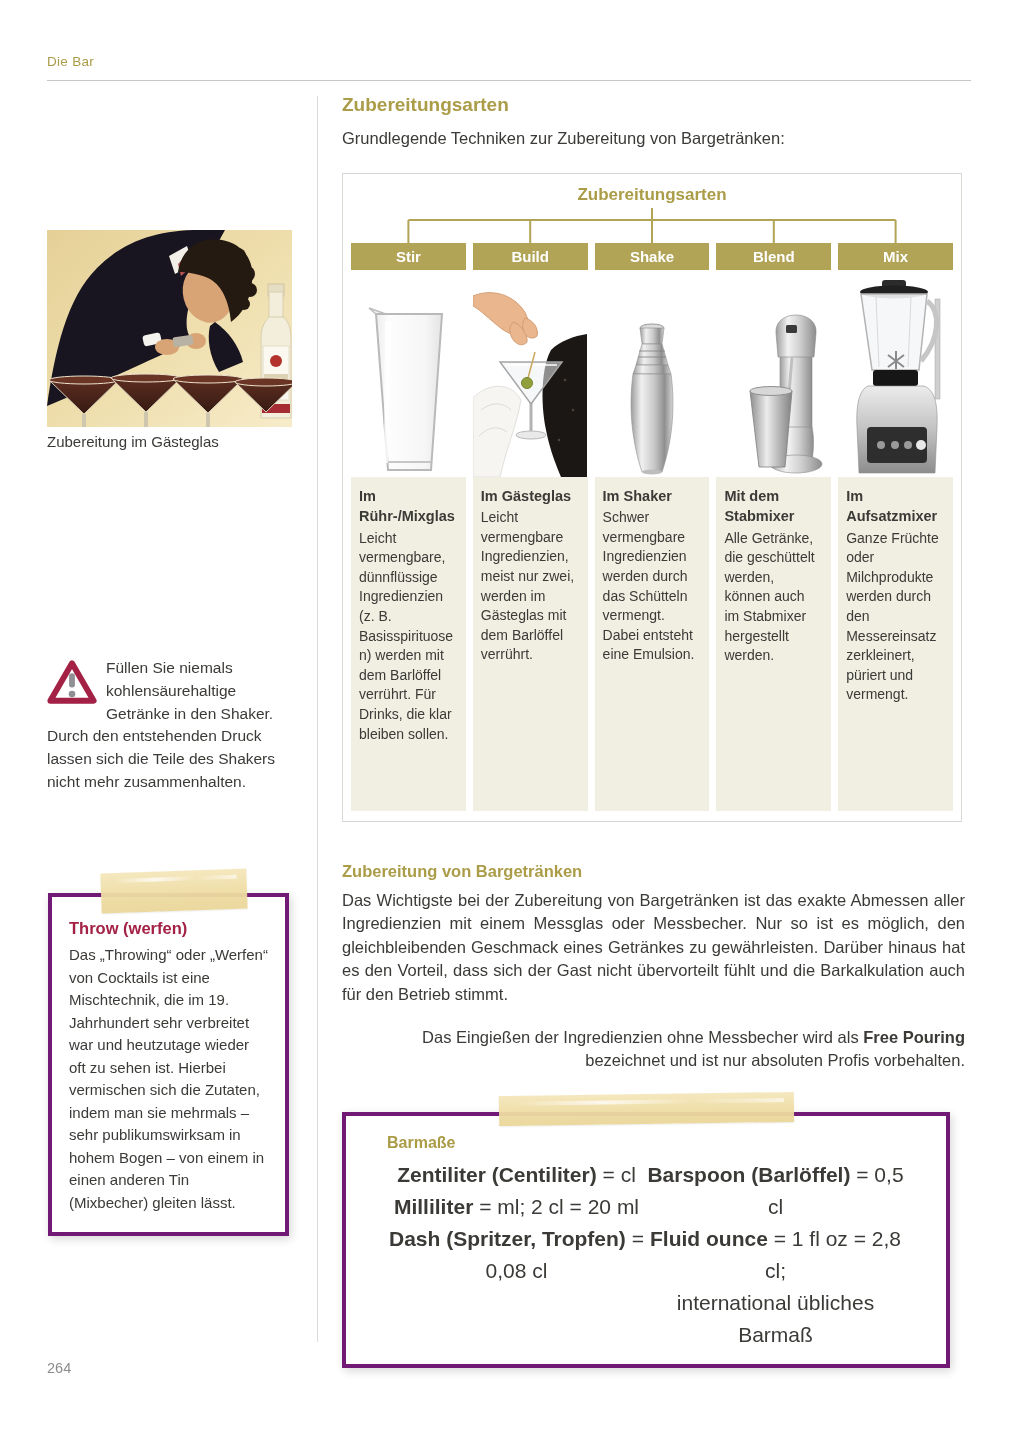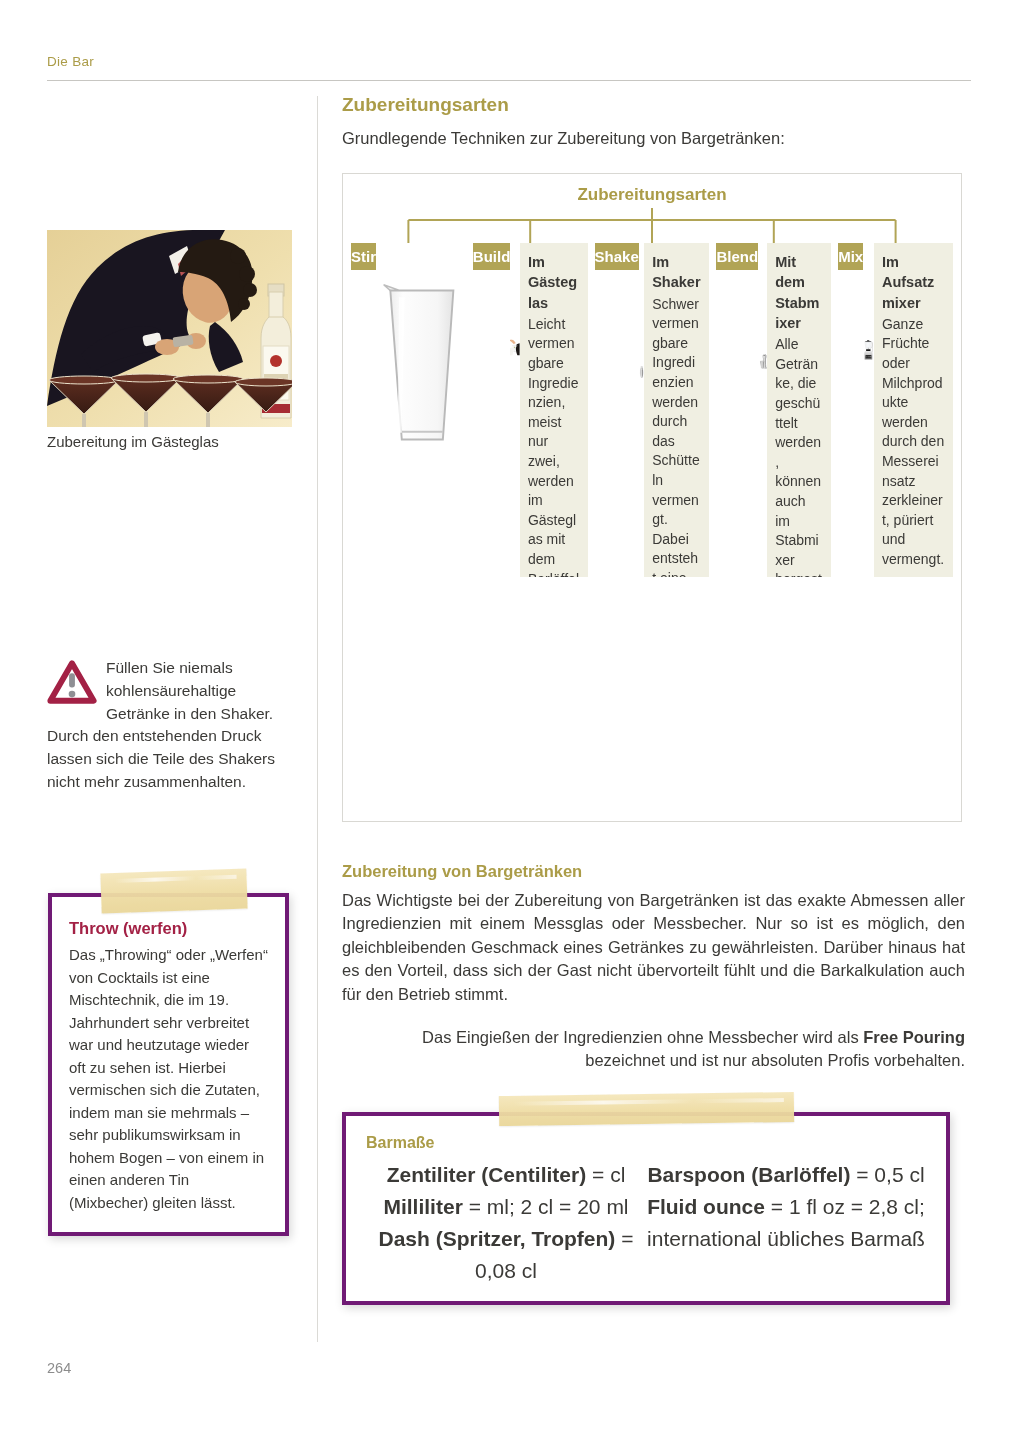--- a/index.html
+++ b/index.html
@@ -33,31 +33,31 @@
   .throw-body { font-size:15px; line-height:1.5; }
 
   
   .section-title { position:absolute; left:342px; top:94px; font-size:19px; font-weight:bold; color:#ab9c48; }
   .intro { position:absolute; left:342px; top:129px; font-size:16.5px; }
 
   .diagram { position:absolute; left:342px; top:173px; width:620px; height:649px; border:1px solid #d9d8d3; background:#fff; }
   .diagram-title { text-align:center; font-size:17px; font-weight:bold; color:#ab9c48; margin-top:11px; }
   .connector { display:block; margin:2px auto 0; }
   .dcols { display:flex; gap:7px; padding:0 8px; }
-  .dcol { flex:1 1 0; display:flex; flex-direction:row; min-width:0; }
+  .dcol { flex:1 1 0; display:flex; flex-direction:column; min-width:0; }
   .dhead { background:#b1a456; color:#fff; font-weight:bold; font-size:15px; text-align:center; height:27px; line-height:27px; }
   .dimg { height:207px; display:flex; align-items:flex-end; justify-content:center; overflow:hidden; background:#fff; }
   .dtext { background:#f0efe2; height:334px; padding:9px 8px; font-size:14px; line-height:1.4; hyphens:auto; -webkit-hyphens:auto; overflow-wrap:break-word; overflow:hidden; }
   .dtext b { display:block; font-size:14.5px; margin-bottom:2px; }
 
   .section2-title { position:absolute; left:342px; top:862px; font-size:16.5px; font-weight:bold; color:#ab9c48; }
   .para1 { position:absolute; left:342px; top:889px; width:623px; font-size:16.5px; line-height:1.42; text-align:justify; }
   .para2 { position:absolute; left:342px; top:1026px; width:623px; font-size:16.5px; line-height:1.42;text-align:right; }
 
-  .barmass-card { position:absolute; left:342px; top:1112px; width:608px; min-height:126px; padding:18px 20px 14px; }
+  .barmass-card { position:absolute; left:342px; top:1112px; width:608px; min-height:126px; padding:18px 41px 14px; }
   .tape-bar { left:153px; top:-22px; width:295px; height:30px; transform:rotate(-.8deg); }
   .barmass-title { font-size:16px; font-weight:bold; color:#ab9c48; margin-bottom:7px; }
   .bar-cols { display:flex; }
   .bar-col { width:292px; font-size:21px; line-height:1.52;text-align:center; }
 </style>
 </head>
 <body>
 
 <div class="running-head">Die Bar</div>
 <div class="header-rule"></div>
@@ -178,20 +178,24 @@
                 <stop offset=".75" stop-color="#f6f6f6"></stop>
                 <stop offset="1" stop-color="#e4e4e4"></stop>
           </linearGradient>
             </defs>
           <path d="M16,10 L8,3 L22,8 Z" fill="#f2f2f2" stroke="#bdbdbd" stroke-width="1.5"></path>
           <path d="M15,9 L81,9 L70,165 L27,165 Z" fill="url(#glassg)" stroke="#b9b9b9" stroke-width="2"></path>
           <path d="M27,157 L70,157" stroke="#c6c6c6" stroke-width="2"></path>
           <path d="M24,16 L30,16 L27,158 L23,158 Z" fill="#ffffff" opacity=".8"></path>
         </svg>
       </div>
+      <div class="dtext">
+        <b>Im Rühr-/Mixglas</b>
+        <span>Leicht vermengbare, dünnflüssige Ingredienzien (z. B. Basisspirituosen) werden mit dem Barlöffel verrührt. Für Drinks, die klar bleiben sollen.</span>
+      </div>
     </div>
 
     <div class="dcol">
       <div class="dhead">Build</div>
       <div class="dimg">
         <svg width="114" height="207" viewBox="0 0 114 207">
           <path d="M78,80 C69,96 67,130 73,160 C77,181 84,197 88,207 L114,207 L114,64 C101,66 87,71 78,80 Z" fill="#1b1715"></path>
           <circle cx="92" cy="110" r="1.3" fill="#4c443c"></circle>
             <circle cx="100" cy="140" r="1.3" fill="#4c443c"></circle>
             <circle cx="86" cy="170" r="1.3" fill="#4c443c"></circle>

